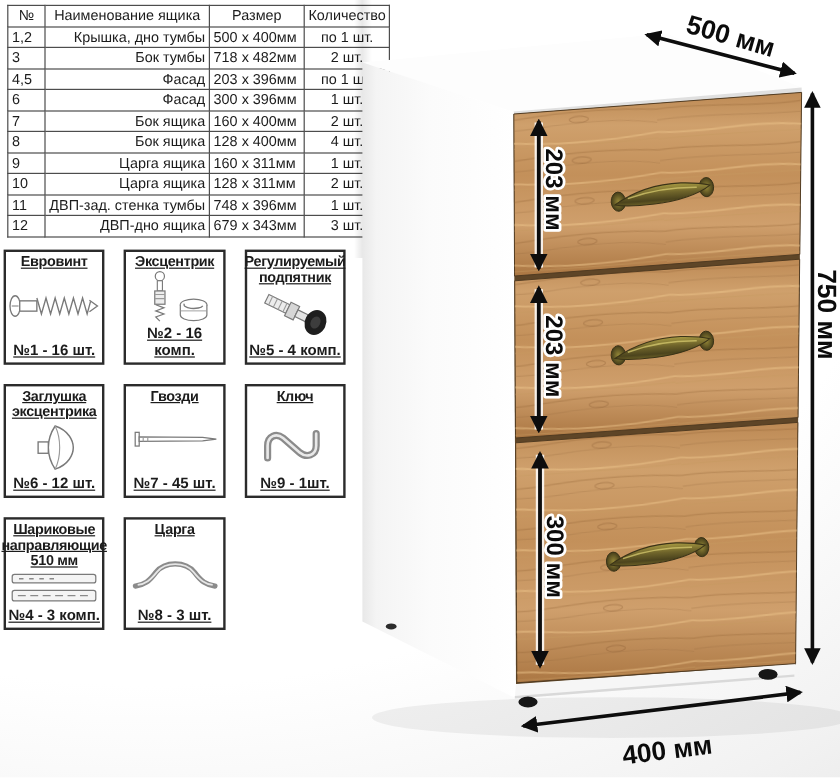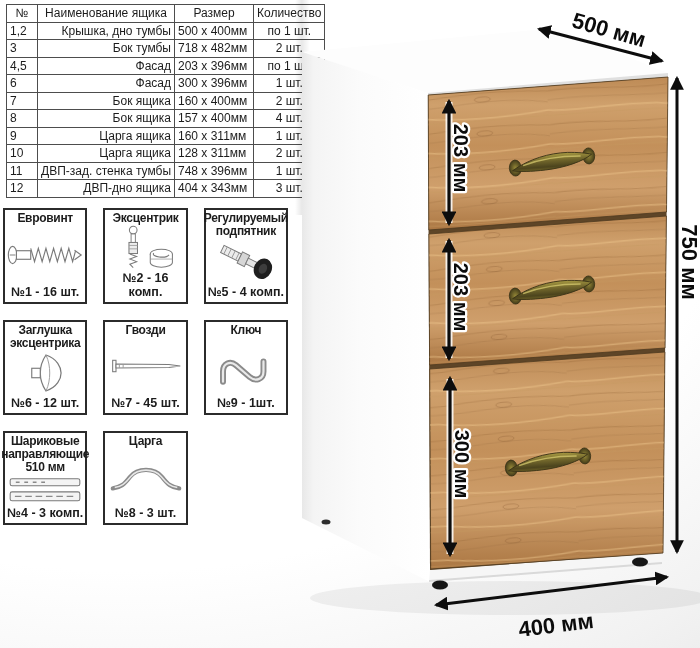--- a/index.html
+++ b/index.html
@@ -18,21 +18,21 @@
     white-space:nowrap;overflow:hidden;
   }
   .parts-table th{text-align:center;}
   .c-num{width:24px;text-align:left;}
   .c-name{width:130px;text-align:right;}
   .c-size{width:72px;text-align:left;}
   .c-qty{width:62px;text-align:center;}
   
   .hw-grid{
     position:absolute;left:3px;top:208px;width:285px;height:298px;
-    display:grid;grid-template-columns:1fr 1fr 1fr;grid-template-rows:1fr 1fr 1fr;gap:16px;
+    display:grid;grid-template-columns:1fr 1fr 1fr;grid-template-rows:1fr 1fr 1fr;gap:16px;text-decoration:underline;
   }
   .hw-cell{
     border:2px solid #2b2b2b;background:#ffffff;
     display:flex;flex-direction:column;align-items:center;justify-content:space-between;
     padding:2px 1px;min-width:0;
   }
   .hw-title{
     font-weight:700;font-size:12px;letter-spacing:-0.3px;text-align:center;line-height:1.08;
   }
   .hw-icon{flex:1;display:flex;align-items:center;justify-content:center;min-height:0;}
@@ -84,21 +84,21 @@
     </tr>
     <tr>
       <td class="c-num">7</td>
       <td class="c-name">Бок ящика</td>
       <td class="c-size">160 x 400мм</td>
       <td class="c-qty">2 шт.</td>
     </tr>
     <tr>
       <td class="c-num">8</td>
       <td class="c-name">Бок ящика</td>
-      <td class="c-size">157 x 400мм</td>
+      <td class="c-size">128 x 400мм</td>
       <td class="c-qty">4 шт.</td>
     </tr>
     <tr>
       <td class="c-num">9</td>
       <td class="c-name">Царга ящика</td>
       <td class="c-size">160 x 311мм</td>
       <td class="c-qty">1 шт.</td>
     </tr>
     <tr>
       <td class="c-num">10</td>
@@ -108,21 +108,21 @@
     </tr>
     <tr>
       <td class="c-num">11</td>
       <td class="c-name">ДВП-зад. стенка тумбы</td>
       <td class="c-size">748 x 396мм</td>
       <td class="c-qty">1 шт.</td>
     </tr>
     <tr>
       <td class="c-num">12</td>
       <td class="c-name">ДВП-дно ящика</td>
-      <td class="c-size">404 x 343мм</td>
+      <td class="c-size">679 x 343мм</td>
       <td class="c-qty">3 шт.</td>
     </tr>
   </tbody>
     </table>
 
   <div class="hw-grid">
 
     <div class="hw-cell">
       <div class="hw-title">Евровинт</div>
       <div class="hw-icon">

